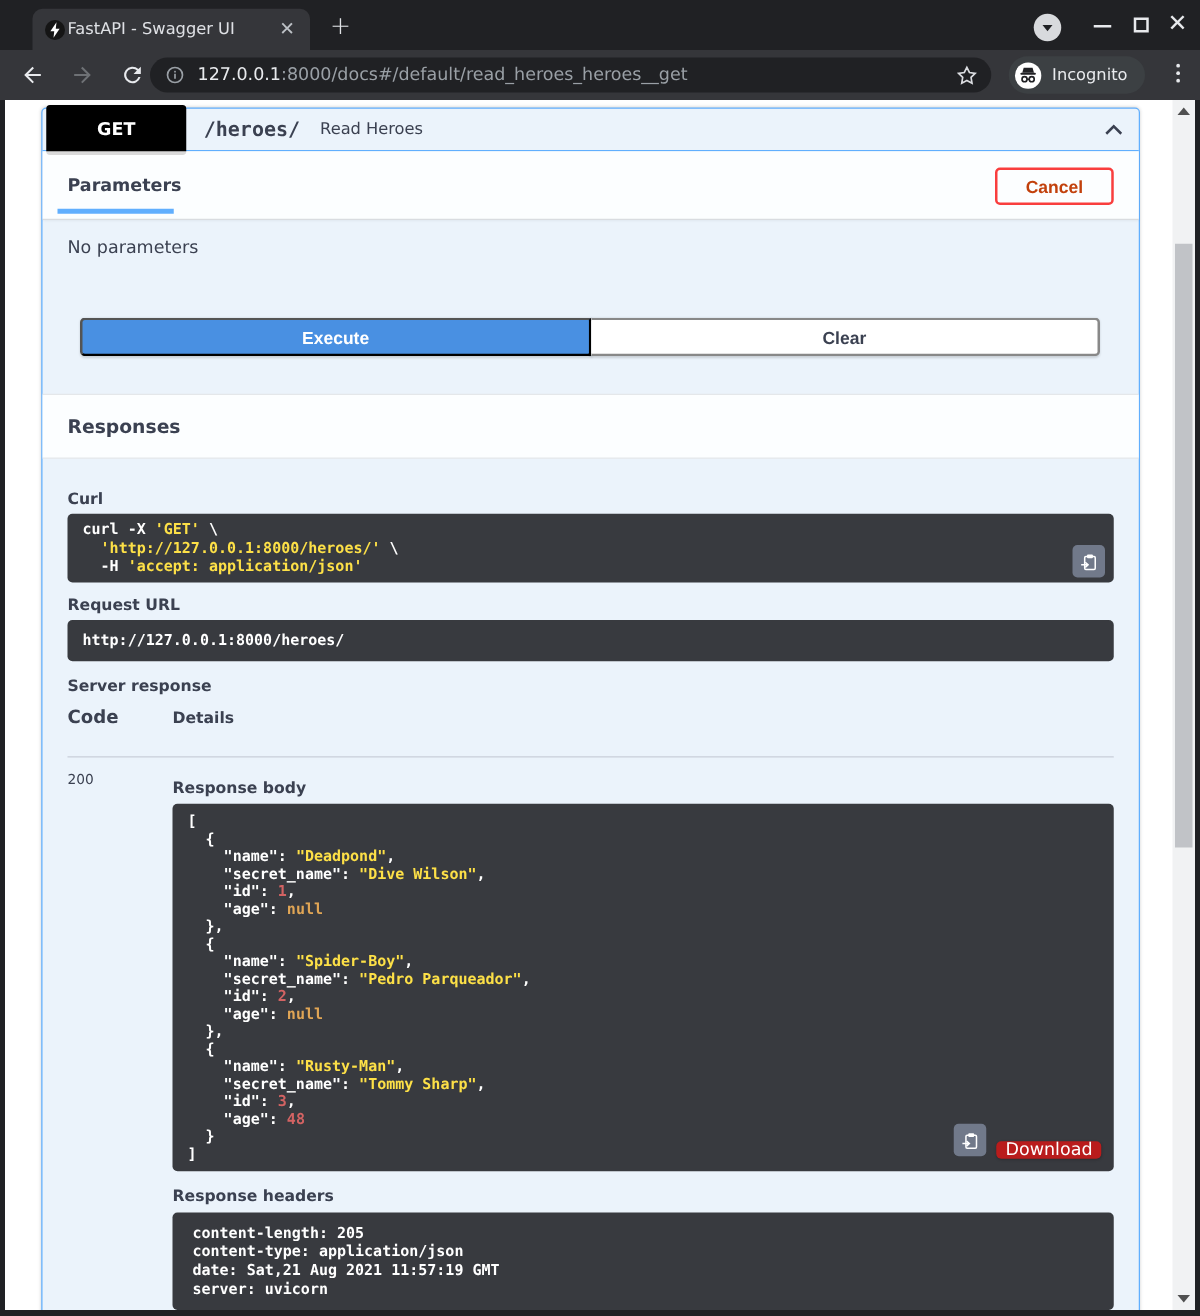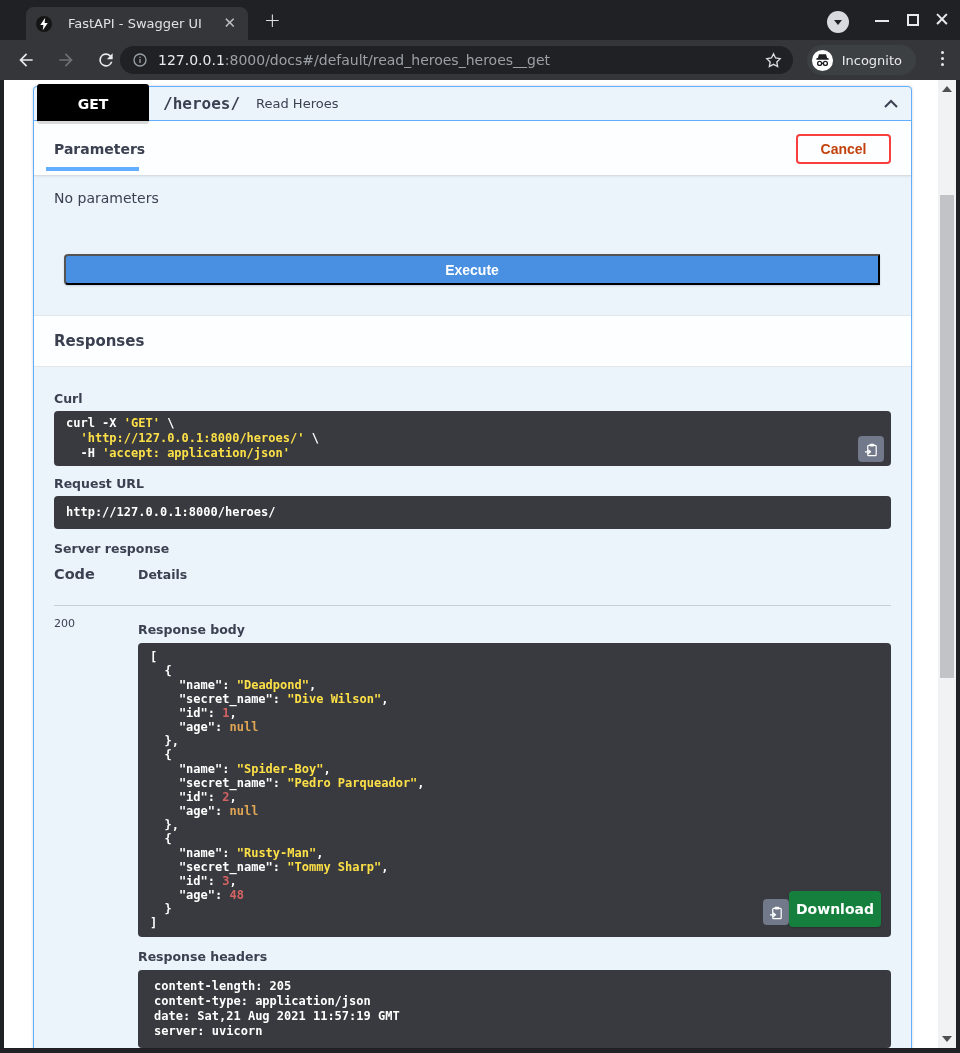--- a/index.html
+++ b/index.html
@@ -11,21 +11,21 @@
   }
 
   
   .titlebar { position:absolute; top:0; left:0; right:0; height:40px; background:#202124; }
   .tab {
     position:absolute; left:26px; top:7px; width:222px; height:33px;
     background:#35363a; border-radius:8px 8px 0 0;
     display:flex; align-items:center; padding:0 10px;
   }
   .favicon { width:16px; height:16px; flex:0 0 16px; }
-  .tab-title { margin-left:16px; flex:1; font-size:13px; color:#dfe1e5; white-space:nowrap; overflow:hidden; }
+  .tab-title { margin-left:2px; flex:1; font-size:13px; color:#dfe1e5; white-space:nowrap; overflow:hidden; }
   .tab-close { color:#bdc1c6; font-size:15px; line-height:15px; padding:0 2px; }
   .new-tab { position:absolute; left:264px; top:9px; color:#dfe1e5; font-size:20px; font-weight:300; line-height:22px; }
   .tab-search { position:absolute; right:111px; top:11px; width:22px; height:22px; border-radius:50%; background:#d8dadd; display:flex; align-items:center; justify-content:center; }
   .tab-search .tri { width:0; height:0; border-left:4px solid transparent; border-right:4px solid transparent; border-top:5px solid #202124; }
   .win-min { position:absolute; right:71px; top:20px; width:14px; height:2px; background:#e8eaed; }
   .win-max { position:absolute; right:41px; top:14px; width:12px; height:12px; border:2px solid #e8eaed; }
   .win-close { position:absolute; right:10px; top:8px; font-size:19px; color:#e8eaed; line-height:22px; }
 
   .toolbar { position:absolute; top:40px; left:0; right:0; height:40px; background:#35363a; }
   .nav-btn { position:absolute; top:10px; width:20px; height:20px; }
@@ -113,22 +113,22 @@
   .cb-body { padding:7px 12px; line-height:14px; }
   .cb-headers { padding:9px 16px; }
 
   .copy-btn {
     position:absolute; width:26px; height:26px; background:#71798a; border-radius:4px;
     display:flex; align-items:center; justify-content:center;
   }
   .copy-curl { right:7px; bottom:4px; }
   .copy-body { right:102px; bottom:12px; }
   .download-btn {
-    position:absolute; right:10px; bottom:10px; height:36px; padding:0 7px;
-    background:#15803d; border-radius:4px; color:#fff; font-weight:bold; font-size:14px;
+    position:absolute; right:10px; bottom:10px; height:14px; padding:0 7px;
+    background:#b91c1c; border-radius:4px; color:#fff; font-weight:normal; font-size:14px;
     font-family:"DejaVu Sans","Liberation Sans",sans-serif;
     display:flex; align-items:center; justify-content:center;
     box-shadow:0 1px 2px rgba(0,0,0,.2);
   }
 
   .lbl-requrl { margin-top:10px; }
   .lbl-server { margin-top:12px; }
   .resp-table { margin-top:10px; }
   .resp-head { display:flex; align-items:baseline; padding-bottom:23px; border-bottom:1px solid rgba(59,65,81,.2); }
   .col-code { width:84px; }
@@ -226,20 +226,21 @@
         <div class="sec-params">
           <span class="params-label">Parameters</span>
           <span class="params-underline"></span>
           <button class="cancel-btn">Cancel</button>
         </div>
 
         <div class="no-params">No parameters</div>
 
         <div class="execute-row">
           <button class="execute-btn">Execute</button>
+          <button class="clear-btn">Clear</button>
         </div>
 
         <div class="responses-header">Responses</div>
 
         <div class="responses-body">
 
           <div class="block-label">Curl</div>
           <div class="codeblock">
             <div class="copy-btn copy-curl">
               <svg width="15" height="15" viewBox="0 0 16 16">

